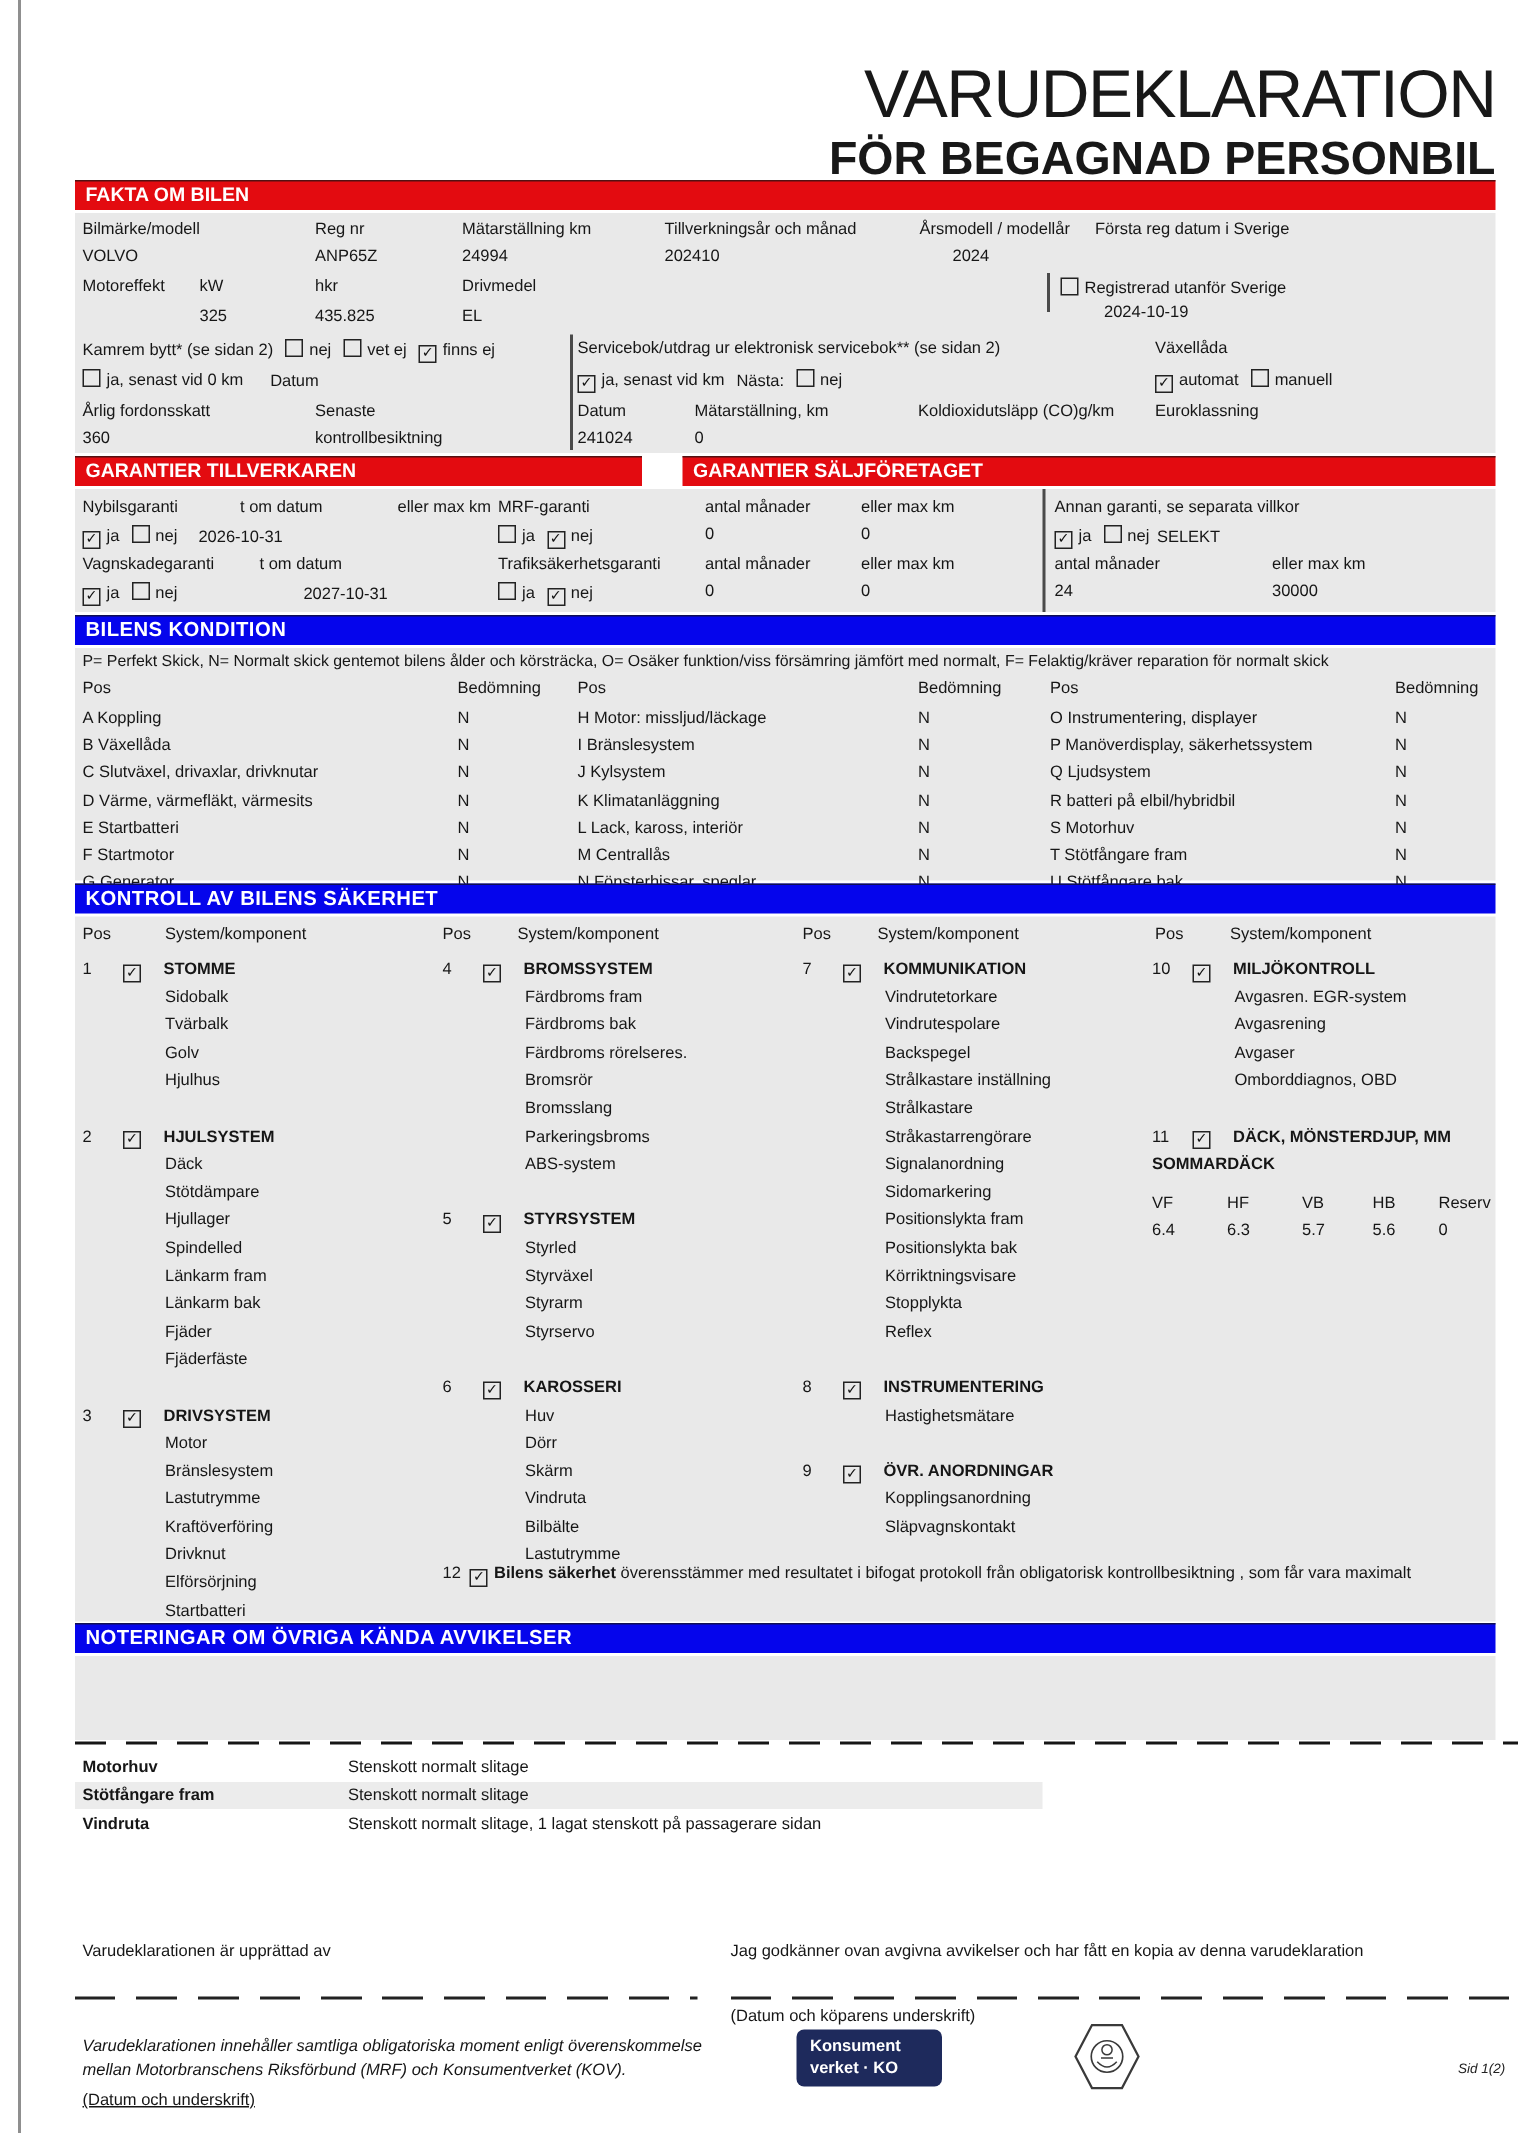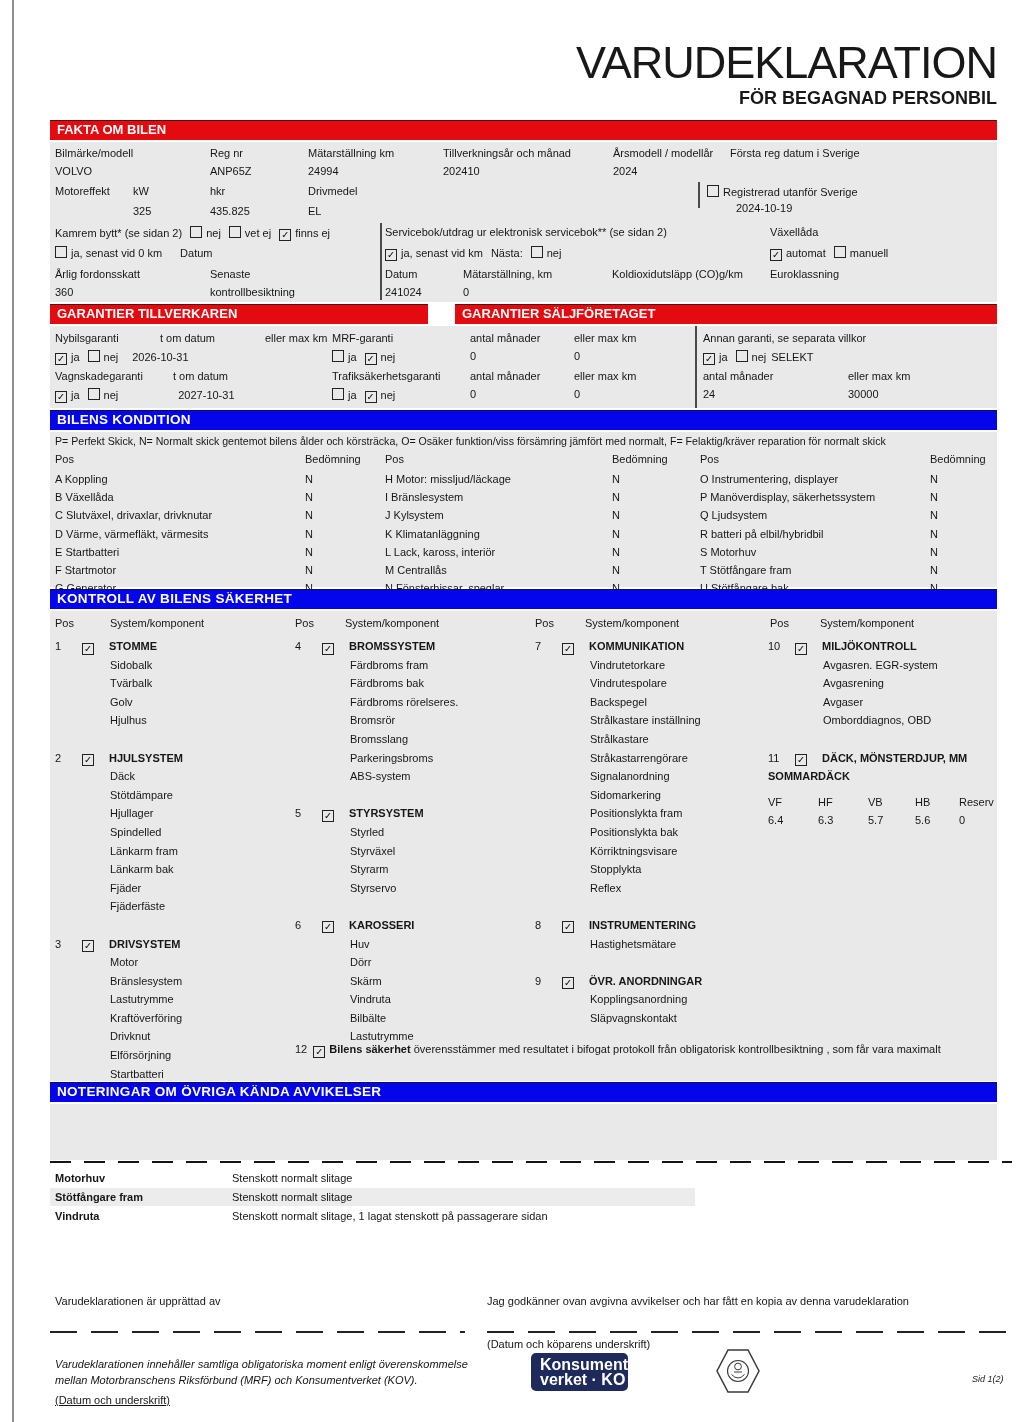--- a/index.html
+++ b/index.html
@@ -18,41 +18,41 @@
   
   .cb,.cb2{display:inline-block;width:10px;height:10px;border:1.6px solid #222;
        font-size:9.5px;line-height:10px;text-align:center;vertical-align:-1.5px;
        color:#111;font-family:"DejaVu Sans",sans-serif;background:transparent;}
   .cb{margin-right:4px;}
   .cb2{margin-right:15px;}
   .ml8{margin-left:8px;} .ml14{margin-left:14px;} .ml18{margin-left:18px;}
   
   #titleblock{position:absolute;top:40px;right:27px;text-align:right;color:#181818;}
   #titleblock .t1{font-size:45px;line-height:1.02;font-weight:normal;letter-spacing:-1px;}
-  #titleblock .t2{font-size:18px;font-weight:bold;margin-top:2px;letter-spacing:0;}
+  #titleblock .t2{font-size:31px;font-weight:bold;margin-top:2px;letter-spacing:0;}
   
   .krow{height:18.2px;line-height:18.2px;white-space:nowrap;}
   .kpos{display:inline-block;}
   .kc1 .kpos{width:250px;} .kc2 .kpos{width:227px;} .kc3 .kpos{width:230px;}
   
   .ln{height:18.6px;line-height:18.6px;white-space:nowrap;}
   .ln.g .stxt{font-weight:bold;}
   .ln.t{font-weight:bold;}
   .ln.i{padding-left:55px;}
   .num{display:inline-block;width:27px;}
   
   .trow{height:18px;line-height:18px;white-space:nowrap;}
   .tc{display:inline-block;width:50px;} .tc.w47{width:47px;} .tc.w41{width:44px;}
   .tires{margin-top:7px;}
   
   .dash{height:2px;background:repeating-linear-gradient(90deg,#151515 0 21px,transparent 21px 34px);}
   .sig{height:1.8px;background:repeating-linear-gradient(90deg,#222 0 27px,transparent 27px 41px);}
   
   .badge{position:absolute;left:531px;top:1353px;width:97px;height:38px;background:var(--navy,#1e2a5c);
-         border-radius:5px;color:#fff;font-weight:bold;font-size:16px;line-height:15px;
+         border-radius:5px;color:#fff;font-weight:bold;font-size:11px;line-height:15px;
          padding:4px 0 0 9px;box-sizing:border-box;}
   .noterow{height:19px;line-height:19px;white-space:nowrap;}
   .stripe{background:#ececec;}
   .small{font-size:10.6px;}
   .sid{font-size:9px;font-style:italic;color:#222;}
 </style>
 </head>
 <body>
 
 <div id="page">
@@ -70,21 +70,21 @@
     <span class="a nw" style="left:160px;top:5px;">Reg nr</span>
     <span class="a nw" style="left:258px;top:5px;">Mätarställning km</span>
     <span class="a nw" style="left:393px;top:5px;">Tillverkningsår och månad</span>
     <span class="a nw" style="left:563px;top:5px;">Årsmodell / modellår</span>
     <span class="a nw" style="left:680px;top:5px;">Första reg datum i Sverige</span>
 
     <span class="a nw" style="left:5px;top:23px;">VOLVO</span>
     <span class="a nw" style="left:160px;top:23px;">ANP65Z</span>
     <span class="a nw" style="left:258px;top:23px;">24994</span>
     <span class="a nw" style="left:393px;top:23px;">202410</span>
-    <span class="a nw" style="left:563px;top:23px;">2024</span>
+    <span class="a nw" style="left:585px;top:23px;">2024</span>
     <span class="a nw" style="left:686px;top:23px;margin-top:37px;">2024-10-19</span>
 
     <span class="a nw" style="left:5px;top:43px;">Motoreffekt</span>
     <span class="a nw" style="left:83px;top:43px;">kW</span>
     <span class="a nw" style="left:160px;top:43px;">hkr</span>
     <span class="a nw" style="left:258px;top:43px;">Drivmedel</span>
     <div class="vline" style="left:648px;top:40px;height:26px;"></div>
     <span class="a nw" style="left:657px;top:43px;"><span class="cb"></span><span>Registrerad utanför Sverige</span></span>
 
     <span class="a nw" style="left:83px;top:63px;">325</span>
@@ -117,21 +117,21 @@
   <div class="a bar red" style="left:50px;top:304px;width:378px;">GARANTIER TILLVERKAREN</div>
   <div class="a bar red" style="left:455px;top:304px;width:542px;">GARANTIER SÄLJFÖRETAGET</div>
 
   <div class="a panel" style="left:50px;top:326px;width:947px;height:82px;">
     <span class="a nw" style="left:5px;top:6px;">Nybilsgaranti</span>
     <span class="a nw" style="left:110px;top:6px;">t om datum</span>
     <span class="a nw" style="left:215px;top:6px;">eller max km</span>
     <span class="a nw" style="left:5px;top:24px;"><span class="cb">✓</span><span>ja</span><span class="cb ml8"></span><span>nej</span><span class="ml14">2026-10-31</span></span>
     <span class="a nw" style="left:5px;top:44px;">Vagnskadegaranti</span>
     <span class="a nw" style="left:123px;top:44px;">t om datum</span>
-    <span class="a nw" style="left:5px;top:62px;"><span class="cb">✓</span><span>ja</span><span class="cb ml8"></span><span>nej</span><span style="margin-left:60px;">2027-10-31</span></span>
+    <span class="a nw" style="left:5px;top:62px;"><span class="cb">✓</span><span>ja</span><span class="cb ml8"></span><span>nej</span><span style="margin-left:84px;">2027-10-31</span></span>
 
     <span class="a nw" style="left:282px;top:6px;">MRF-garanti</span>
     <span class="a nw" style="left:420px;top:6px;">antal månader</span>
     <span class="a nw" style="left:524px;top:6px;">eller max km</span>
     <span class="a nw" style="left:282px;top:24px;"><span class="cb"></span><span>ja</span><span class="cb ml8">✓</span><span>nej</span></span>
     <span class="a nw" style="left:420px;top:24px;">0</span>
     <span class="a nw" style="left:524px;top:24px;">0</span>
     <span class="a nw" style="left:282px;top:44px;">Trafiksäkerhetsgaranti</span>
     <span class="a nw" style="left:420px;top:44px;">antal månader</span>
     <span class="a nw" style="left:524px;top:44px;">eller max km</span>

